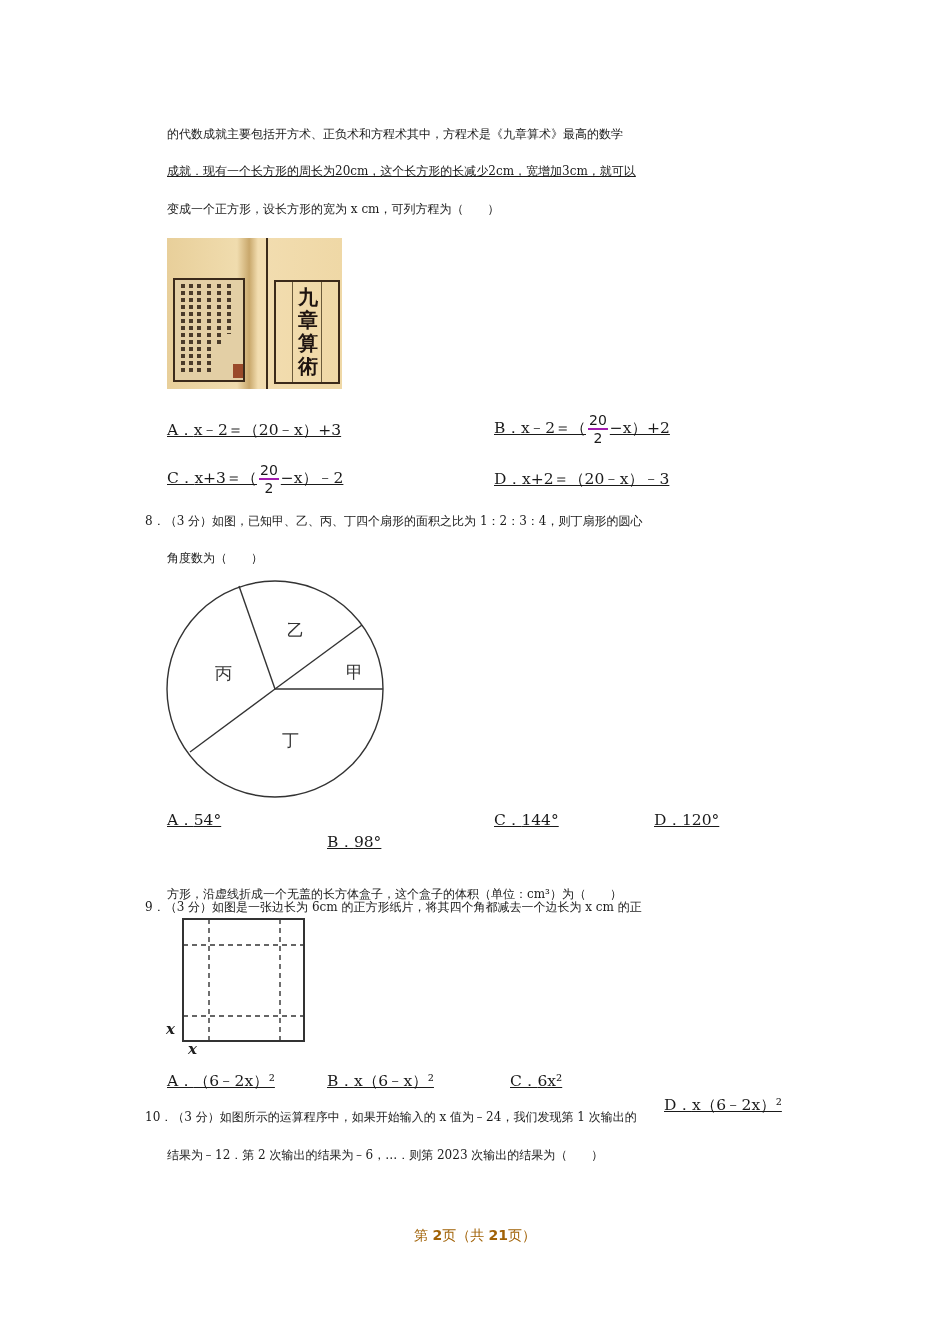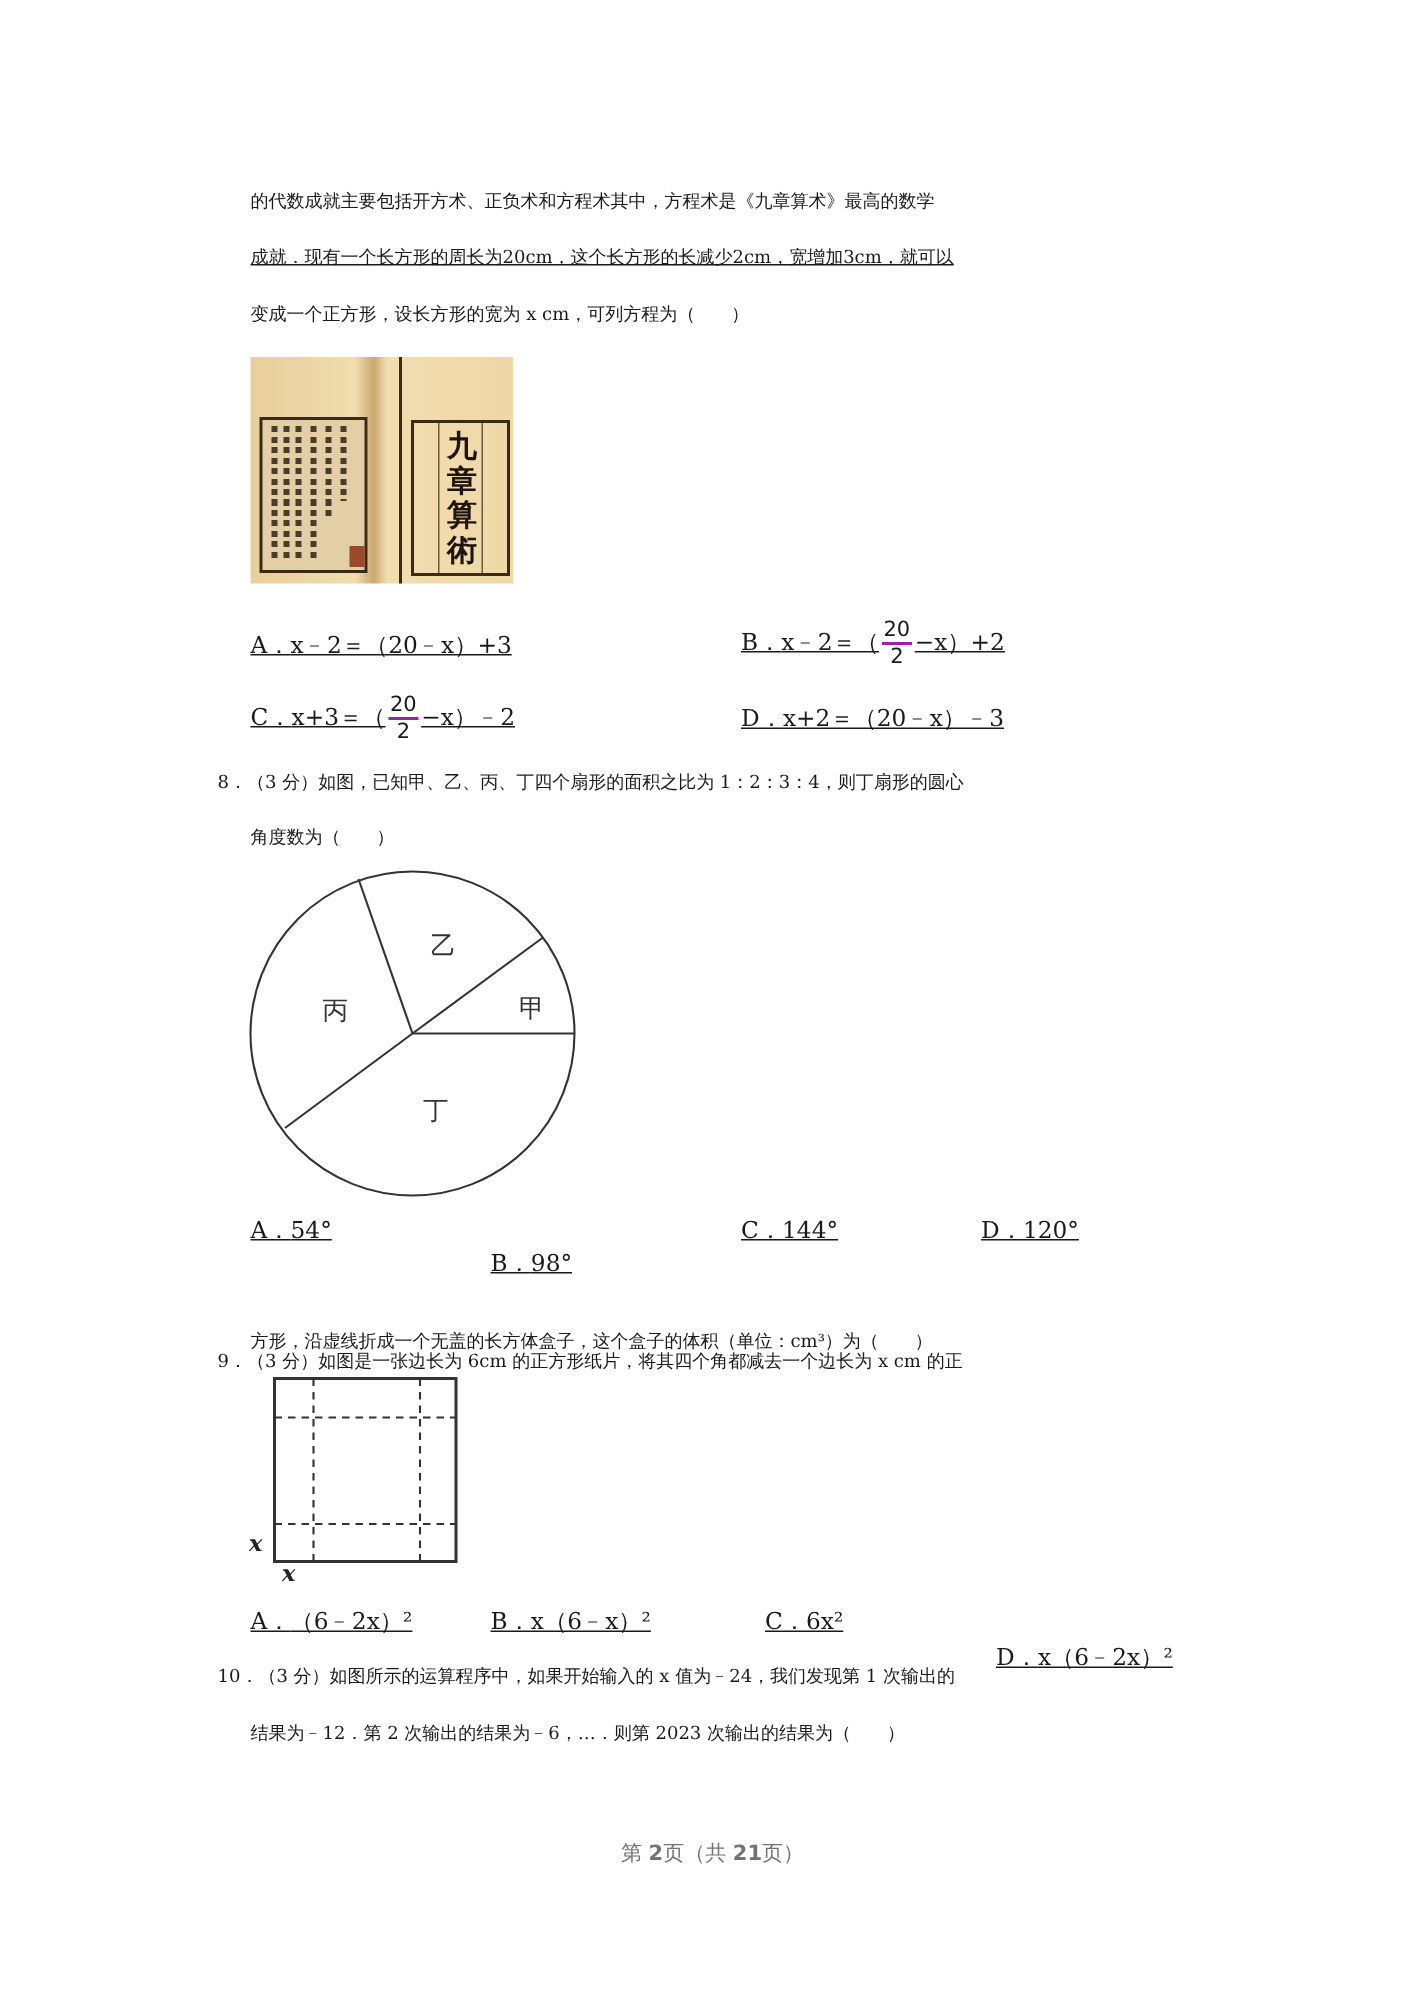--- a/index.html
+++ b/index.html
@@ -16,21 +16,21 @@
   .book-left { position: absolute; left: 6px; top: 40px; width: 68px; height: 100px; border: 2px solid #3b2a1a; background: #e3cfa5; }
   .book-left .col { position: absolute; top: 4px; width: 4px; height: 88px; background: repeating-linear-gradient(180deg, #4a3b2a 0 4px, transparent 4px 7px); }
   .book-seal { position: absolute; left: 58px; top: 84px; width: 10px; height: 14px; background: #9a4a2a; }
   .book-spine { position: absolute; left: 99px; top: 0; width: 2px; height: 151px; background: #3b2a1a; }
   .book-right { position: absolute; left: 107px; top: 42px; width: 62px; height: 100px; border: 2px solid #3b2a1a; }
   .book-right .inner { position: absolute; left: 16px; top: 0; width: 28px; height: 100px; border-left: 1px solid #6b5a3a; border-right: 1px solid #6b5a3a; }
   .book-title { position: absolute; left: 20px; top: 4px; width: 24px; font-size: 20px; line-height: 23px; text-align: center; color: #1e1410;
                 font-family: "DejaVu Serif", serif; font-weight: bold; }
   .pie-label { font-family: "DejaVu Sans", sans-serif; font-size: 17px; fill: #333; }
   .footer { position: absolute; left: 0; width: 950px; top: 1227px; text-align: center; font-size: 14px;
-            font-family: "DejaVu Sans", "Liberation Sans", sans-serif; color: #737373; }
+            font-family: "DejaVu Sans", "Liberation Sans", sans-serif; color: #a16207; }
   .footer b { font-weight: bold; }
 </style>
 </head>
 <body>
 
 <div class="line" style="left:167px; top:124px;">的代数成就主要包括开方术、正负术和方程术其中，方程术是《九章算术》最高的数学</div>
 <div class="line" style="left:167px; top:161px;text-decoration:underline;">成就．现有一个长方形的周长为20cm，这个长方形的长减少2cm，宽增加3cm，就可以</div>
 <div class="line" style="left:167px; top:199px;">变成一个正方形，设长方形的宽为 x cm，可列方程为（　　）</div>
 
 <div class="img-book">

